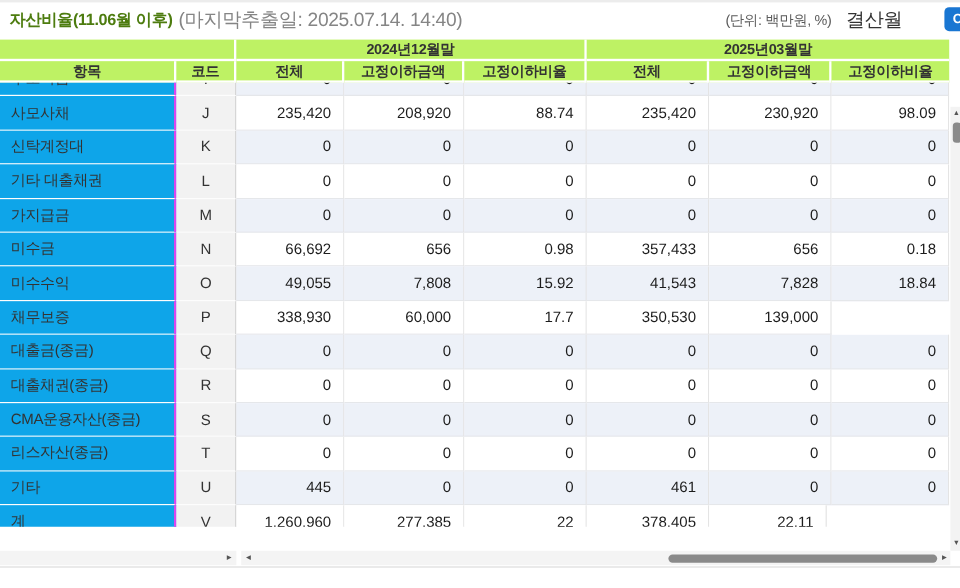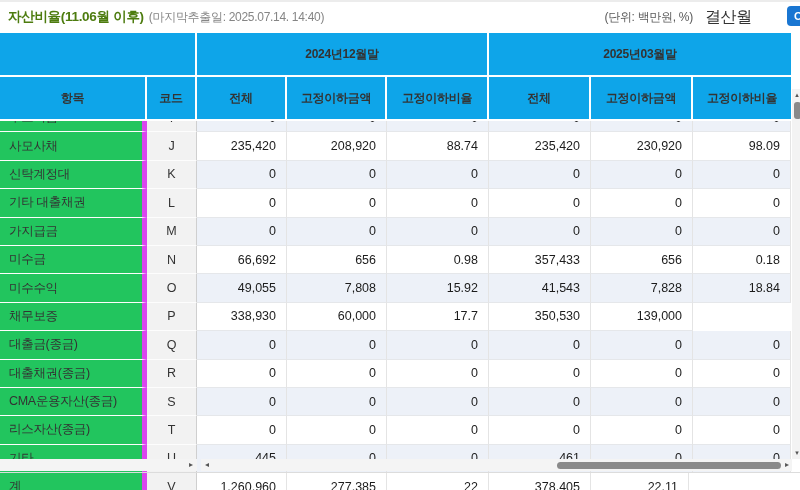--- a/index.html
+++ b/index.html
@@ -4,42 +4,42 @@
 <style>
   * { box-sizing: border-box; margin: 0; padding: 0; }
   html, body { width: 800px; height: 490px; overflow: hidden; background: #fff;
     font-family: "Liberation Sans", "DejaVu Sans", sans-serif; position: relative; }
   .topline { position: absolute; top: 0; left: 0; width: 800px; height: 2px; background: #ececec; }
 
   
   .page-header { position: absolute; top: 2px; left: 0; width: 800px; height: 30px;
     display: flex; align-items: center; padding: 0 10px 0 8px; }
   .title { font-size: 13.5px; font-weight: bold; color: #4d7c0f; letter-spacing: -0.3px; }
-  .extract { font-size: 12px; color: #858585; margin-left: 5px; letter-spacing: -0.3px; }
+  .extract { font-size: 16px; color: #858585; margin-left: 5px; letter-spacing: -0.3px; }
   .header-right { margin-left: auto; display: flex; align-items: center; }
   .unit { font-size: 12px; color: #5a5a5a; letter-spacing: -0.3px; }
   .settle { font-size: 16px; color: #333; margin-left: 12px; margin-right: 38px; letter-spacing: -0.3px; }
   .settle-btn { position: absolute; top: 6px; left: 787px; width: 34px; height: 20px;
     background: #1976d2; border-radius: 4px; color: #fff; font-size: 11px; font-weight: bold;
     display: flex; align-items: center; padding-left: 7px; border: none; }
 
   
   .grid { position: absolute; top: 33px; left: 0; width: 791px; }
   .hrow { display: flex; }
-  .th { background: #0ea5e9; color: #333; font-size: 12px; font-weight: bold;
-    height: 44px; display: flex; align-items: center; justify-content: center;
+  .th { background: #bef264; color: #333; font-size: 12px; font-weight: bold;
+    height: 18px; display: flex; align-items: center; justify-content: center;
     border-right: 2px solid #fff; border-bottom: 2px solid #fff; letter-spacing: -0.3px; }
   .th:last-child { border-right: none; }
   .tbody { height: 370px; overflow: hidden; }
   .tr { display: flex; height: 28.4px; }
   .tbody .tr:first-child { margin-top: -17px; }
   .td { display: flex; align-items: center; font-size: 12.5px; color: #1c1c1c;
     border-bottom: 1px solid #e5e7ea; border-right: 1px solid #e4e4e4; background: #fff; }
-  .item-cell { padding-left: 9px; background: #22c55e; color: #333;
-    border-bottom: 1px solid #fdfdfd; border-right: 5px solid #d946ef; letter-spacing: -0.3px; }
+  .item-cell { padding-left: 9px; background: #0ea5e9; color: #333;
+    border-bottom: 1px solid #fdfdfd; border-right: 2px solid #d946ef; letter-spacing: -0.3px; }
   .code-cell { justify-content: center; background: #f2f2f2; color: #333;
     border-bottom: 1px solid #fdfdfd; border-right: 1px solid #cfcfcf; }
   .num-cell { justify-content: flex-end; padding-right: 10px; }
   .tr.stripe .num-cell { background: #edf1f8; }
 
   
   .c0 { width: 147px; } .c1 { width: 50px; text-align: right; } .c2 { width: 90px; } .c3 { width: 100px; }
   .c4 { width: 102px; } .c5 { width: 102px; } .c6 { width: 102px; } .c7 { width: 98px; }
   .g-spacer { width: 197px; } .g-2024 { width: 292px; } .g-2025 { width: 302px; }
 

